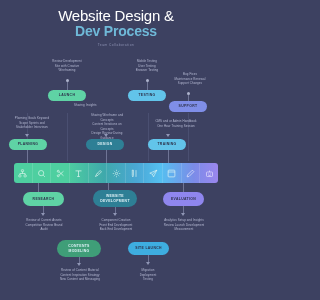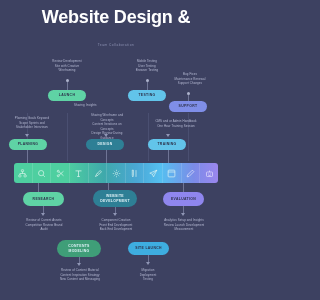--- a/index.html
+++ b/index.html
@@ -8,21 +8,21 @@
     background:#3d4161;
     font-family:"Liberation Sans", sans-serif;
     color:#ffffff;
     position:relative;
   }
   #canvas{position:absolute;inset:0;}
 
   
   .title{
     position:absolute;left:0;right:0;top:7px;text-align:center;
-    font-size:18px;font-weight:bold;letter-spacing:-.2px;line-height:1.15;
+    font-size:15px;font-weight:normal;letter-spacing:-.2px;line-height:1.15;
     color:#ffffff;
   }
   .title2{
     position:absolute;left:0;right:0;top:23px;text-align:center;
     font-size:14px;font-weight:bold;letter-spacing:-.2px;
     color:#6fb9d8;
   }
   .subtitle{
     position:absolute;left:0;right:0;top:43px;text-align:center;
     font-size:3.2px;letter-spacing:.5px;color:#8e93b4;
@@ -77,20 +77,21 @@
   }
   .iconcell:last-child{border-right:none;}
   .iconcell svg{display:block;}
 </style>
 </head>
 <body>
 
 <div id="canvas">
 
   <div class="title">Website Design &amp;</div>
+  <div class="title2">Dev Process</div>
   <div class="subtitle">Team Collaboration</div>
 
   <div class="rail" style="left:67px;top:113px;height:48px;"></div>
   <div class="rail" style="left:148px;top:113px;height:48px;"></div>
   <div class="rail" style="left:188px;top:113px;height:48px;"></div>
   <div class="rail" style="left:27px;top:113px;height:48px;"></div>
 
   <div class="note" style="left:38px;top:59px;width:58px;white-space:pre-line;">Review Development
 Site with Creative
 Wireframing</div>

